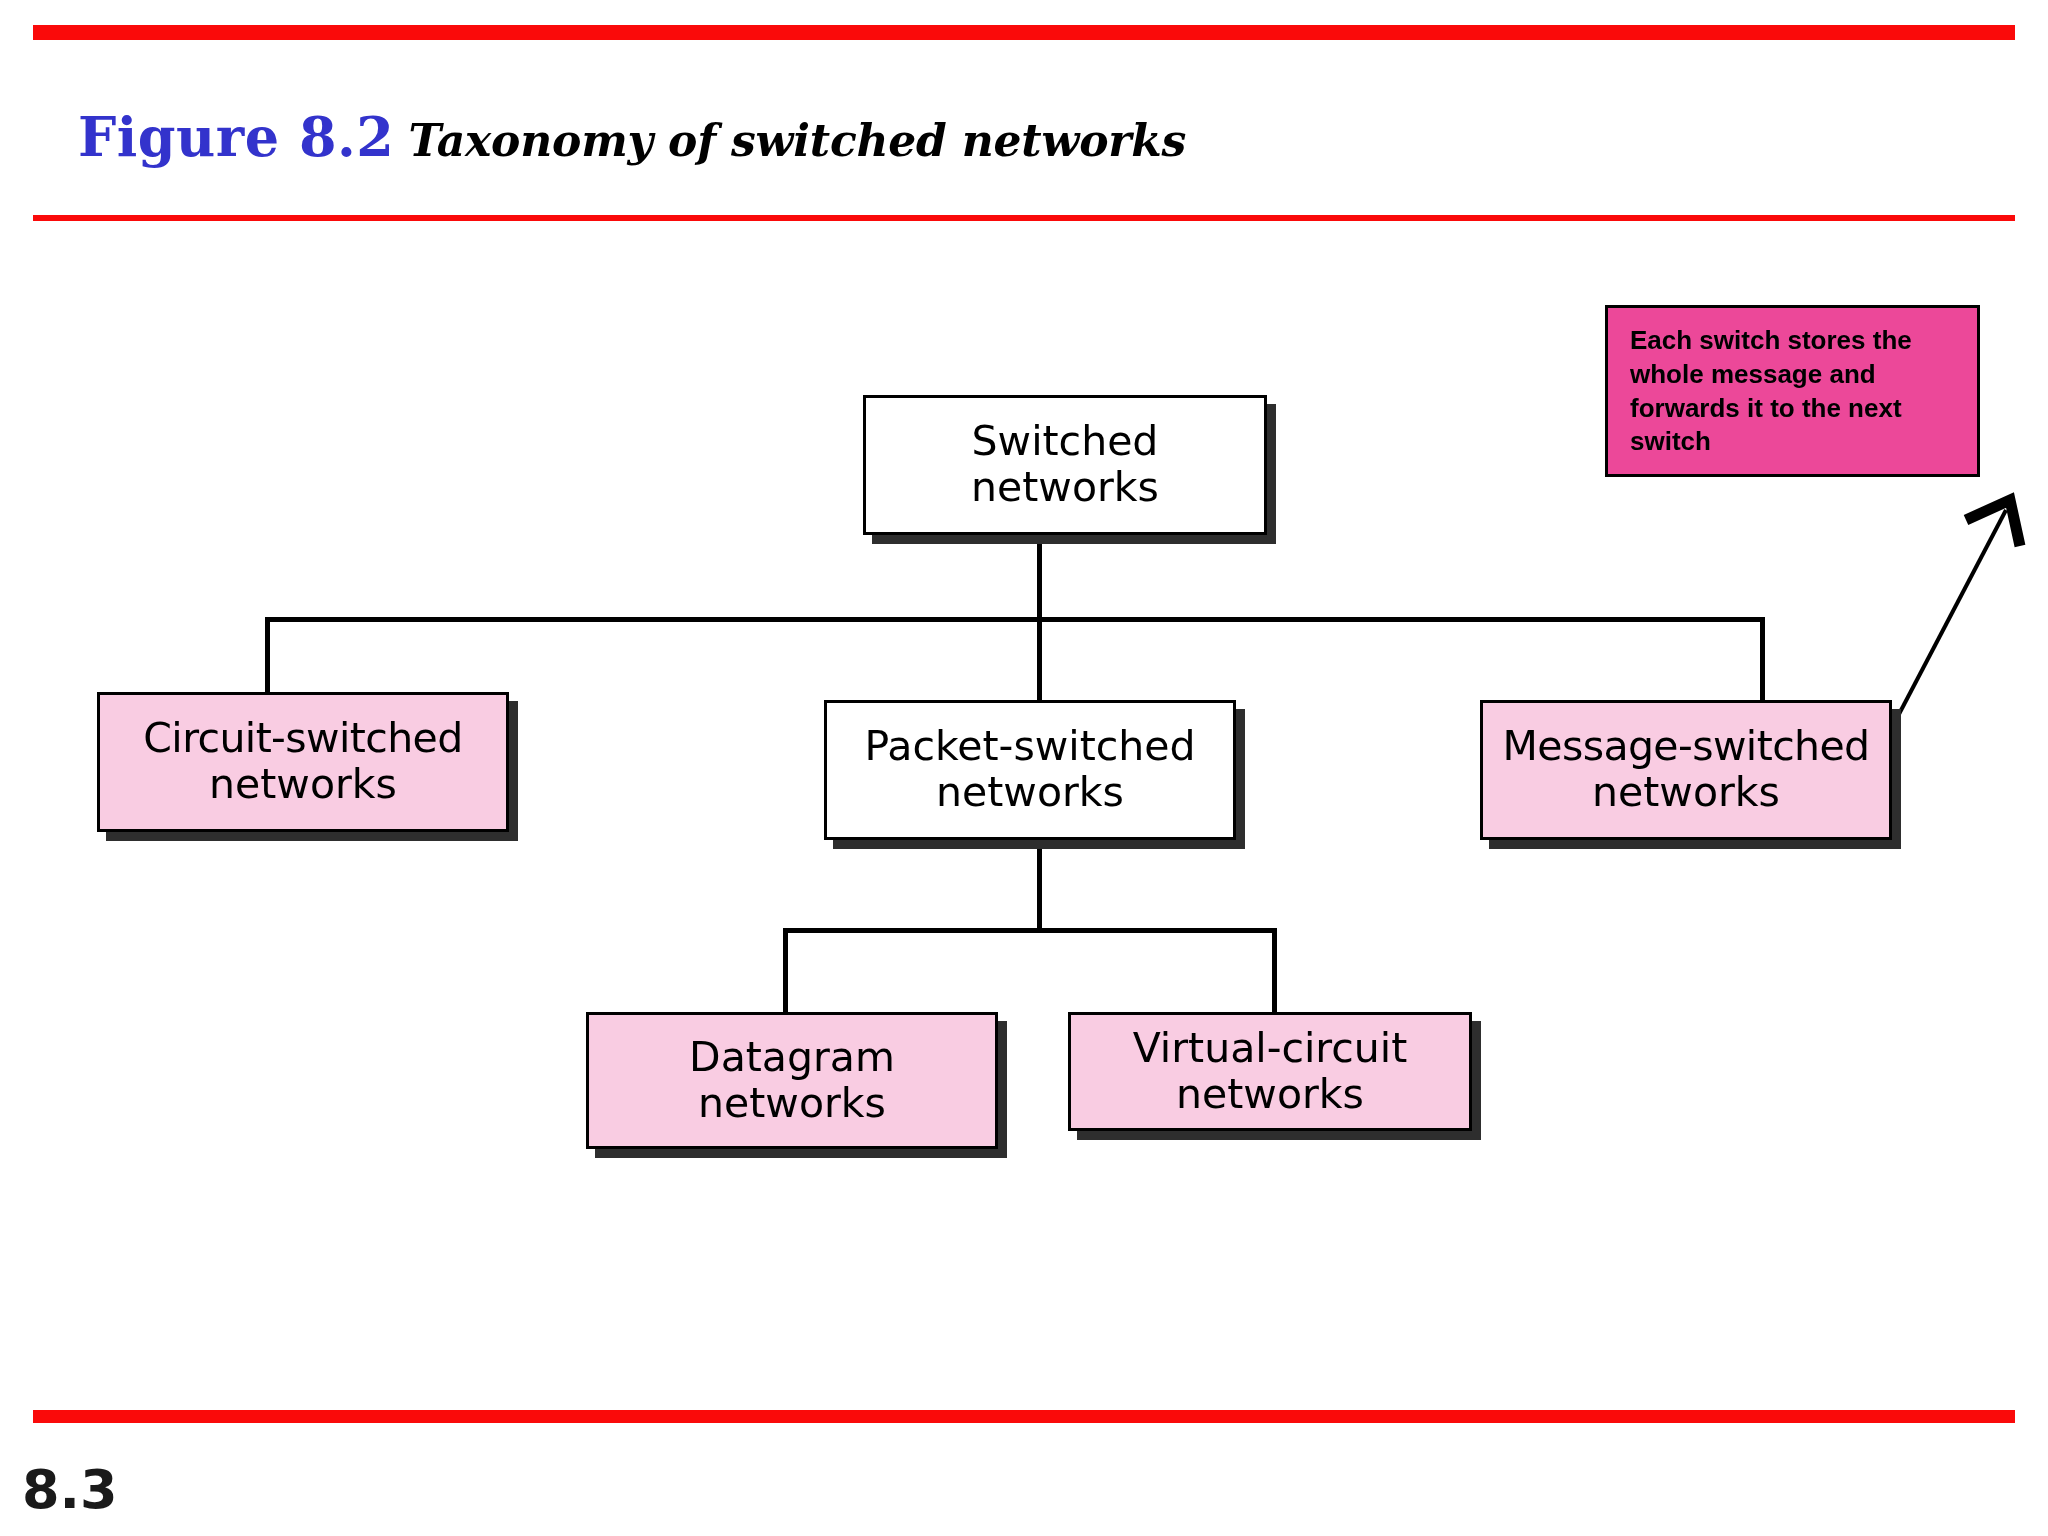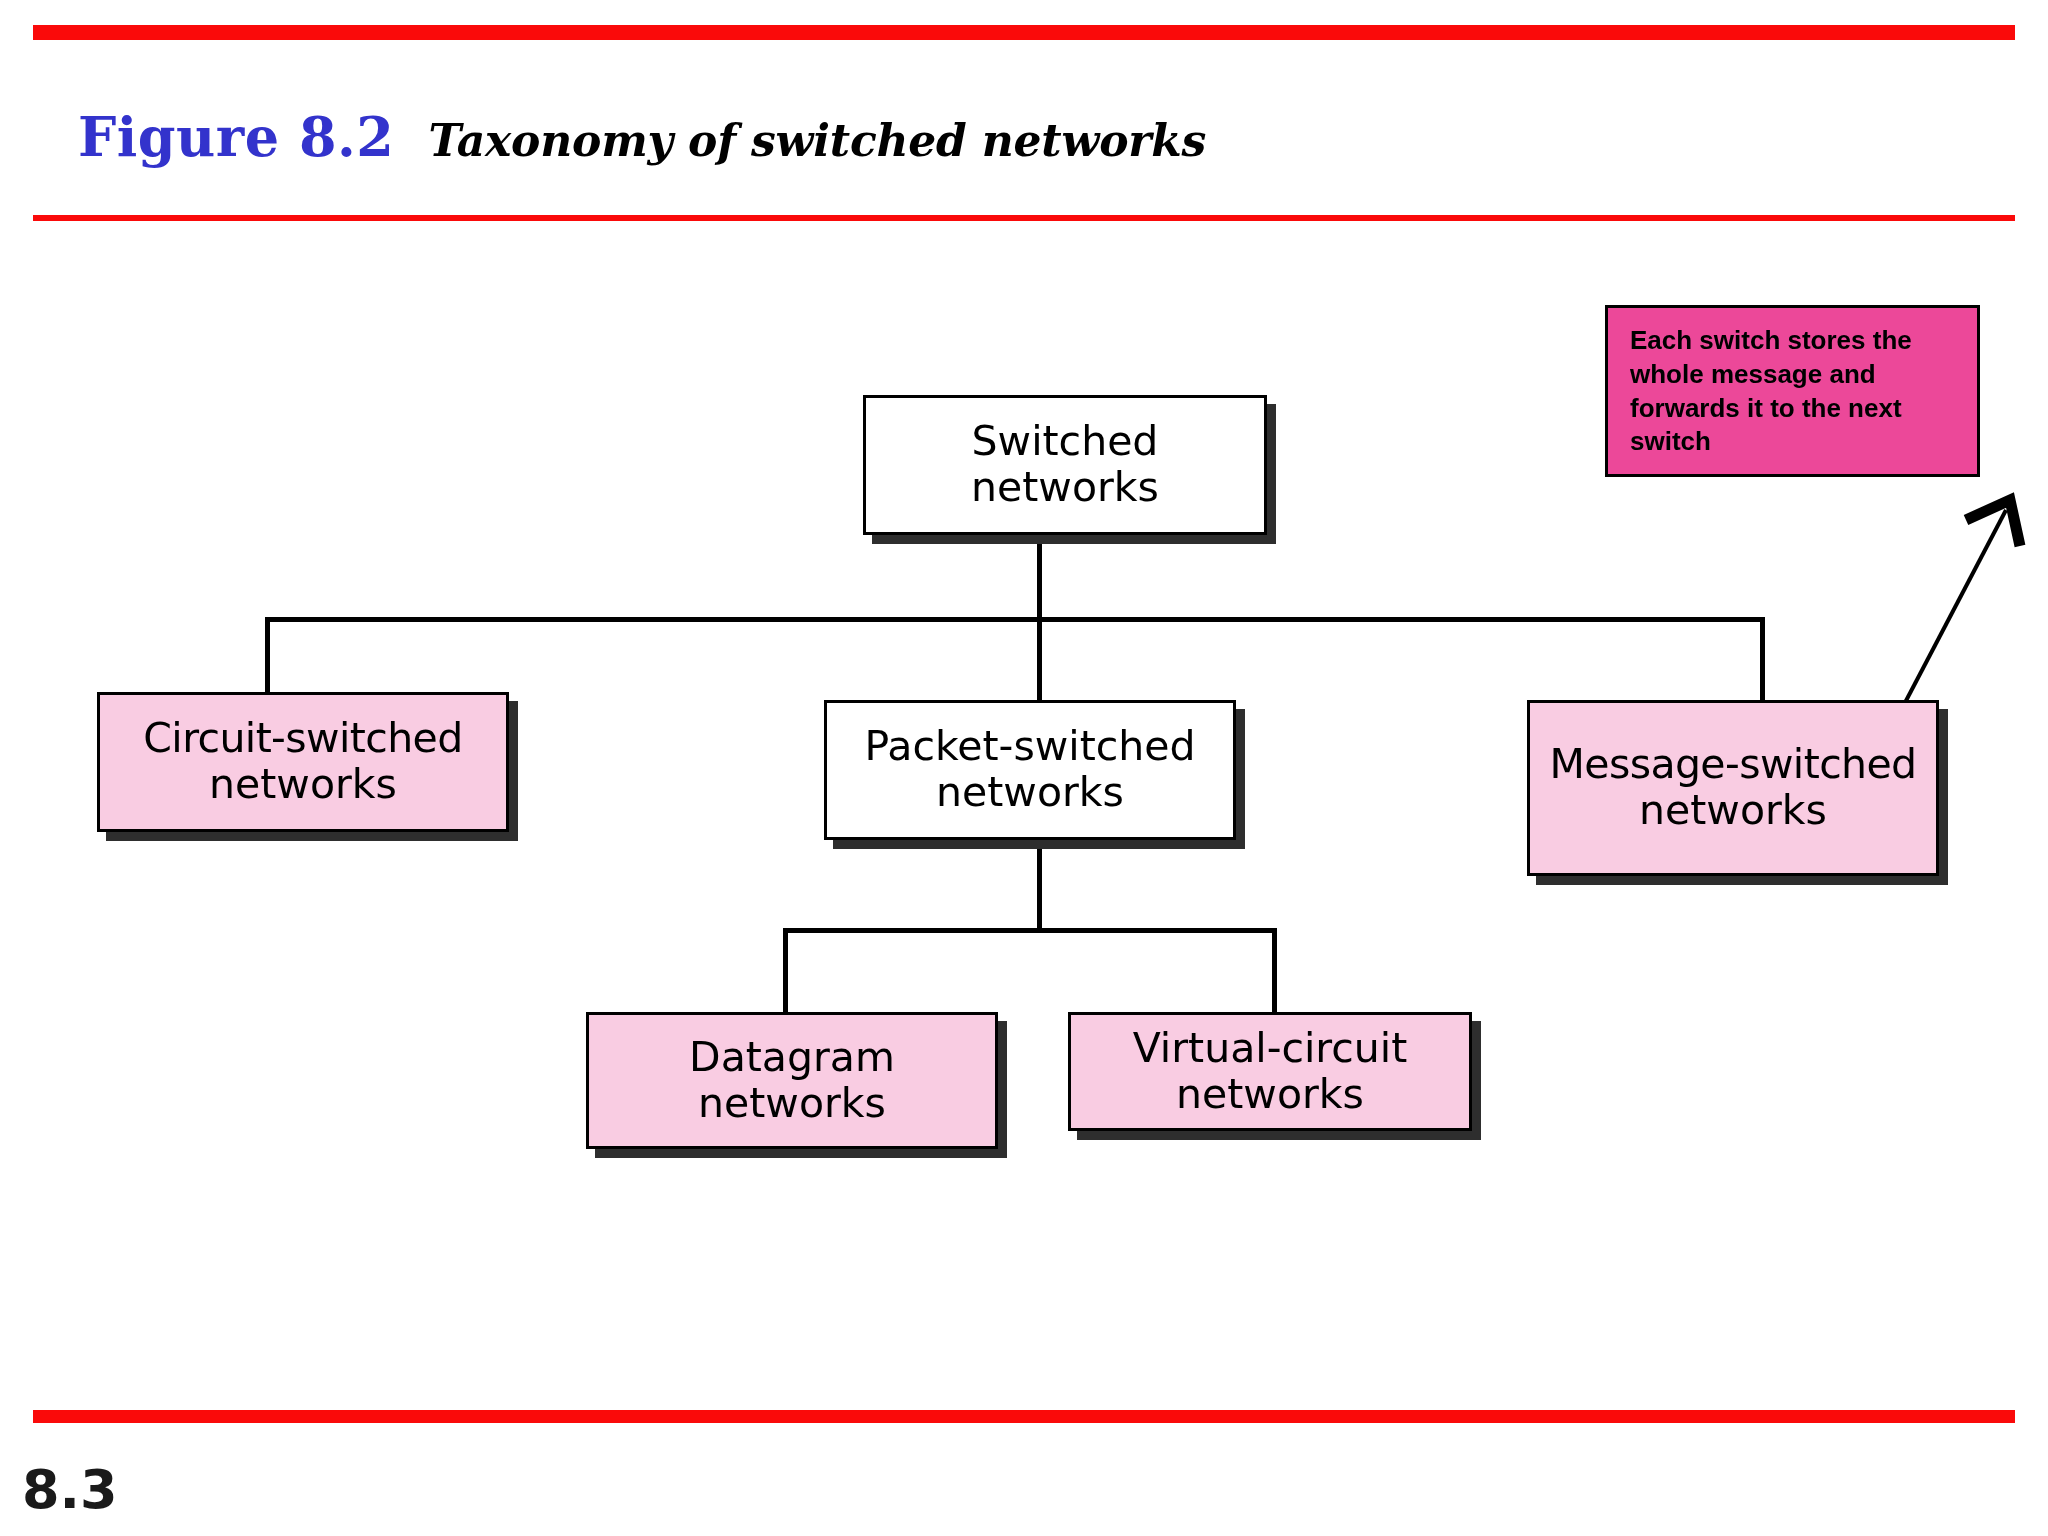--- a/index.html
+++ b/index.html
@@ -53,21 +53,21 @@
     font-size: 54px;
     color: #3333CC;
     letter-spacing: 0.5px;
   }
   #figure-caption {
     font-family: "DejaVu Serif", serif;
     font-weight: bold;
     font-style: italic;
     font-size: 44px;
     color: #000000;
-    margin-left: 34px;
+    margin-left: 14px;
     letter-spacing: -0.2px;
   }
 
   
   #page-number {
     position: absolute;
     left: 22px;
     top: 1458px;
     font-family: "DejaVu Sans", sans-serif;
     font-weight: bold;
@@ -108,21 +108,21 @@
   .node .line1,
   .node .line2 {
     display: block;
     white-space: nowrap;
   }
 
   
   #node-switched        { left: 824px;  top: 395px;  width: 404px; height: 140px; margin-left: 39px; }
   #node-circuit         { left: 97px;   top: 692px;  width: 412px; height: 140px; }
   #node-packet          { left: 824px;  top: 700px;  width: 412px; height: 140px; }
-  #node-message         { left: 1527px; top: 700px;  width: 412px; height: 176px; }
+  #node-message         { left: 1480px; top: 700px;  width: 412px; height: 140px; }
   #node-datagram        { left: 586px;  top: 1012px; width: 412px; height: 137px; }
   #node-virtual         { left: 1068px; top: 1012px; width: 404px; height: 119px; }
 
   
   #node-message .line1,
   #node-circuit .line1 { letter-spacing: -0.6px; }
 
   
   .conn {
     position: absolute;

